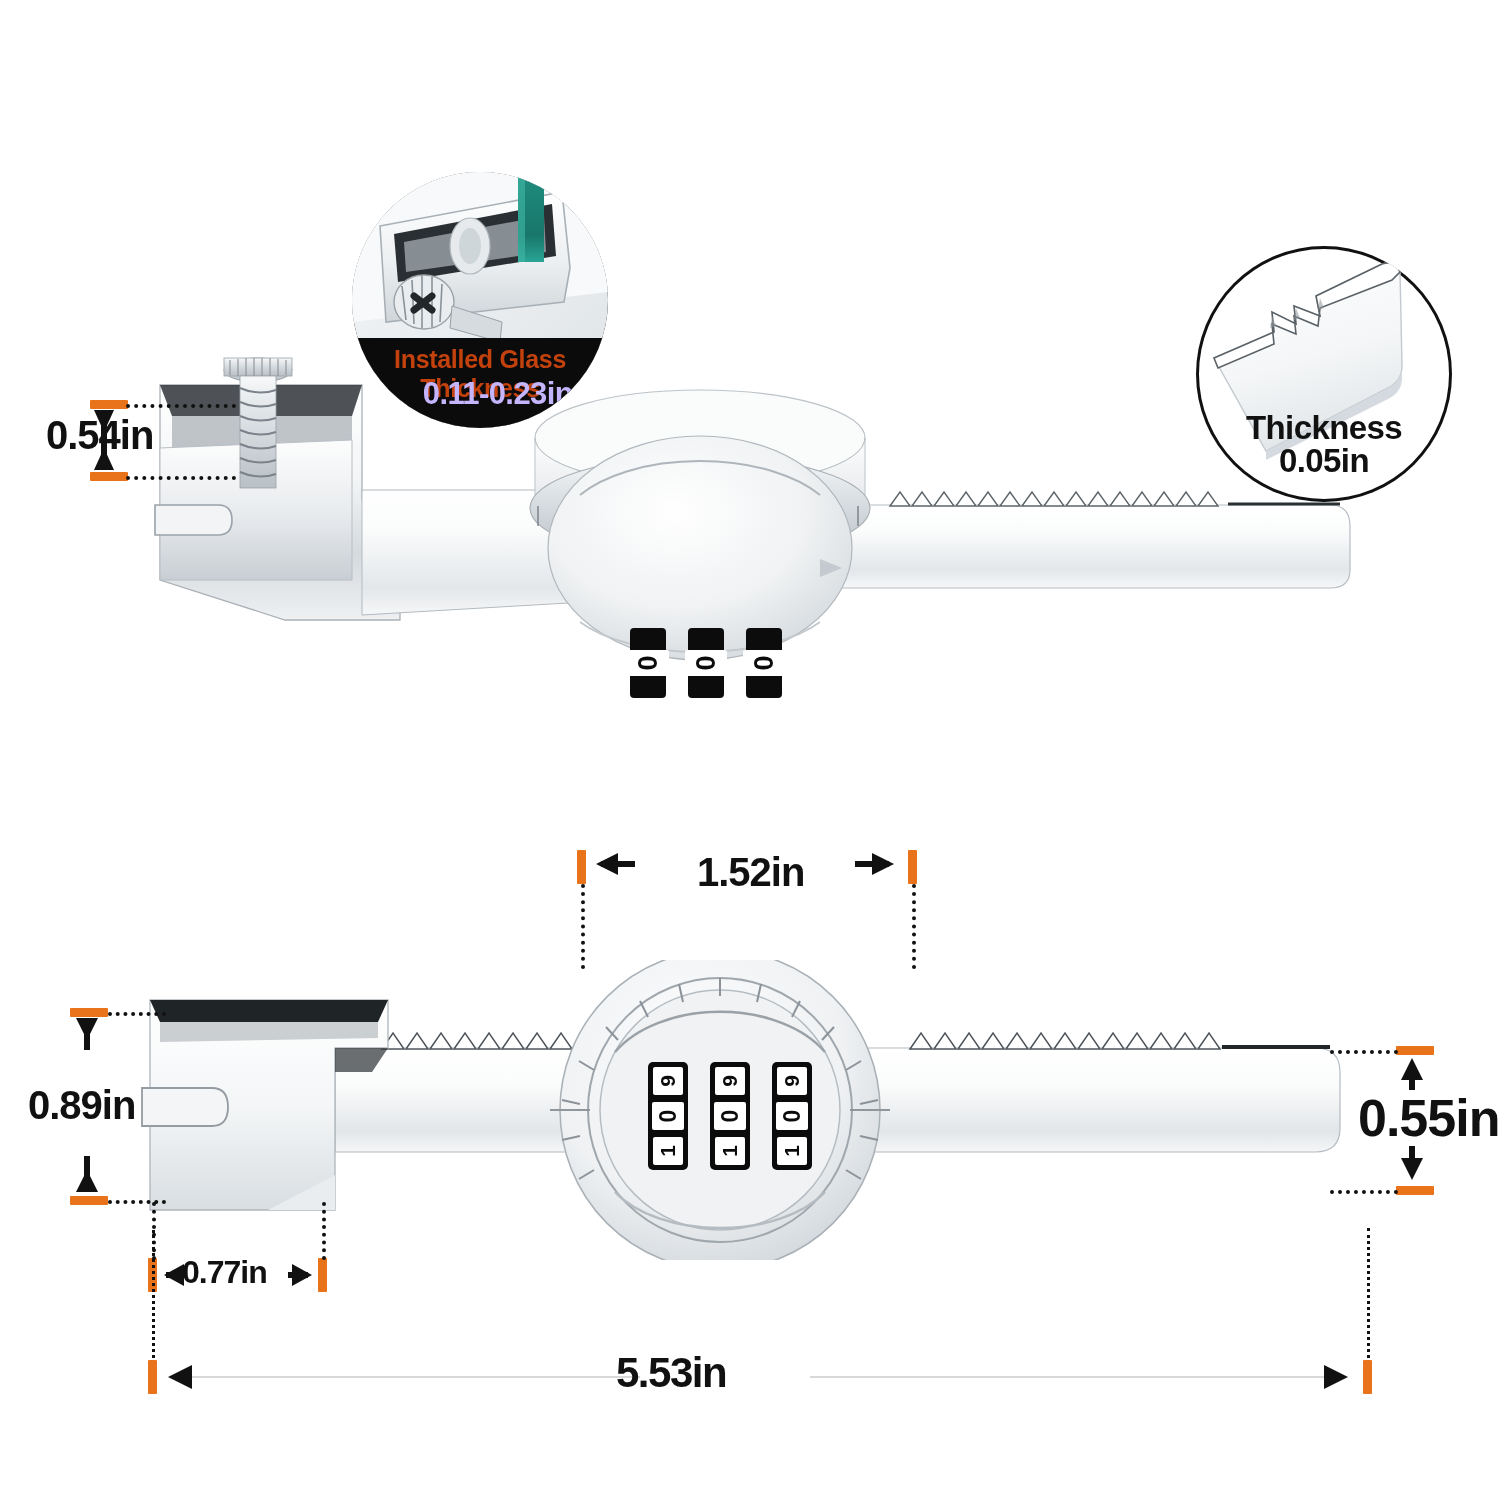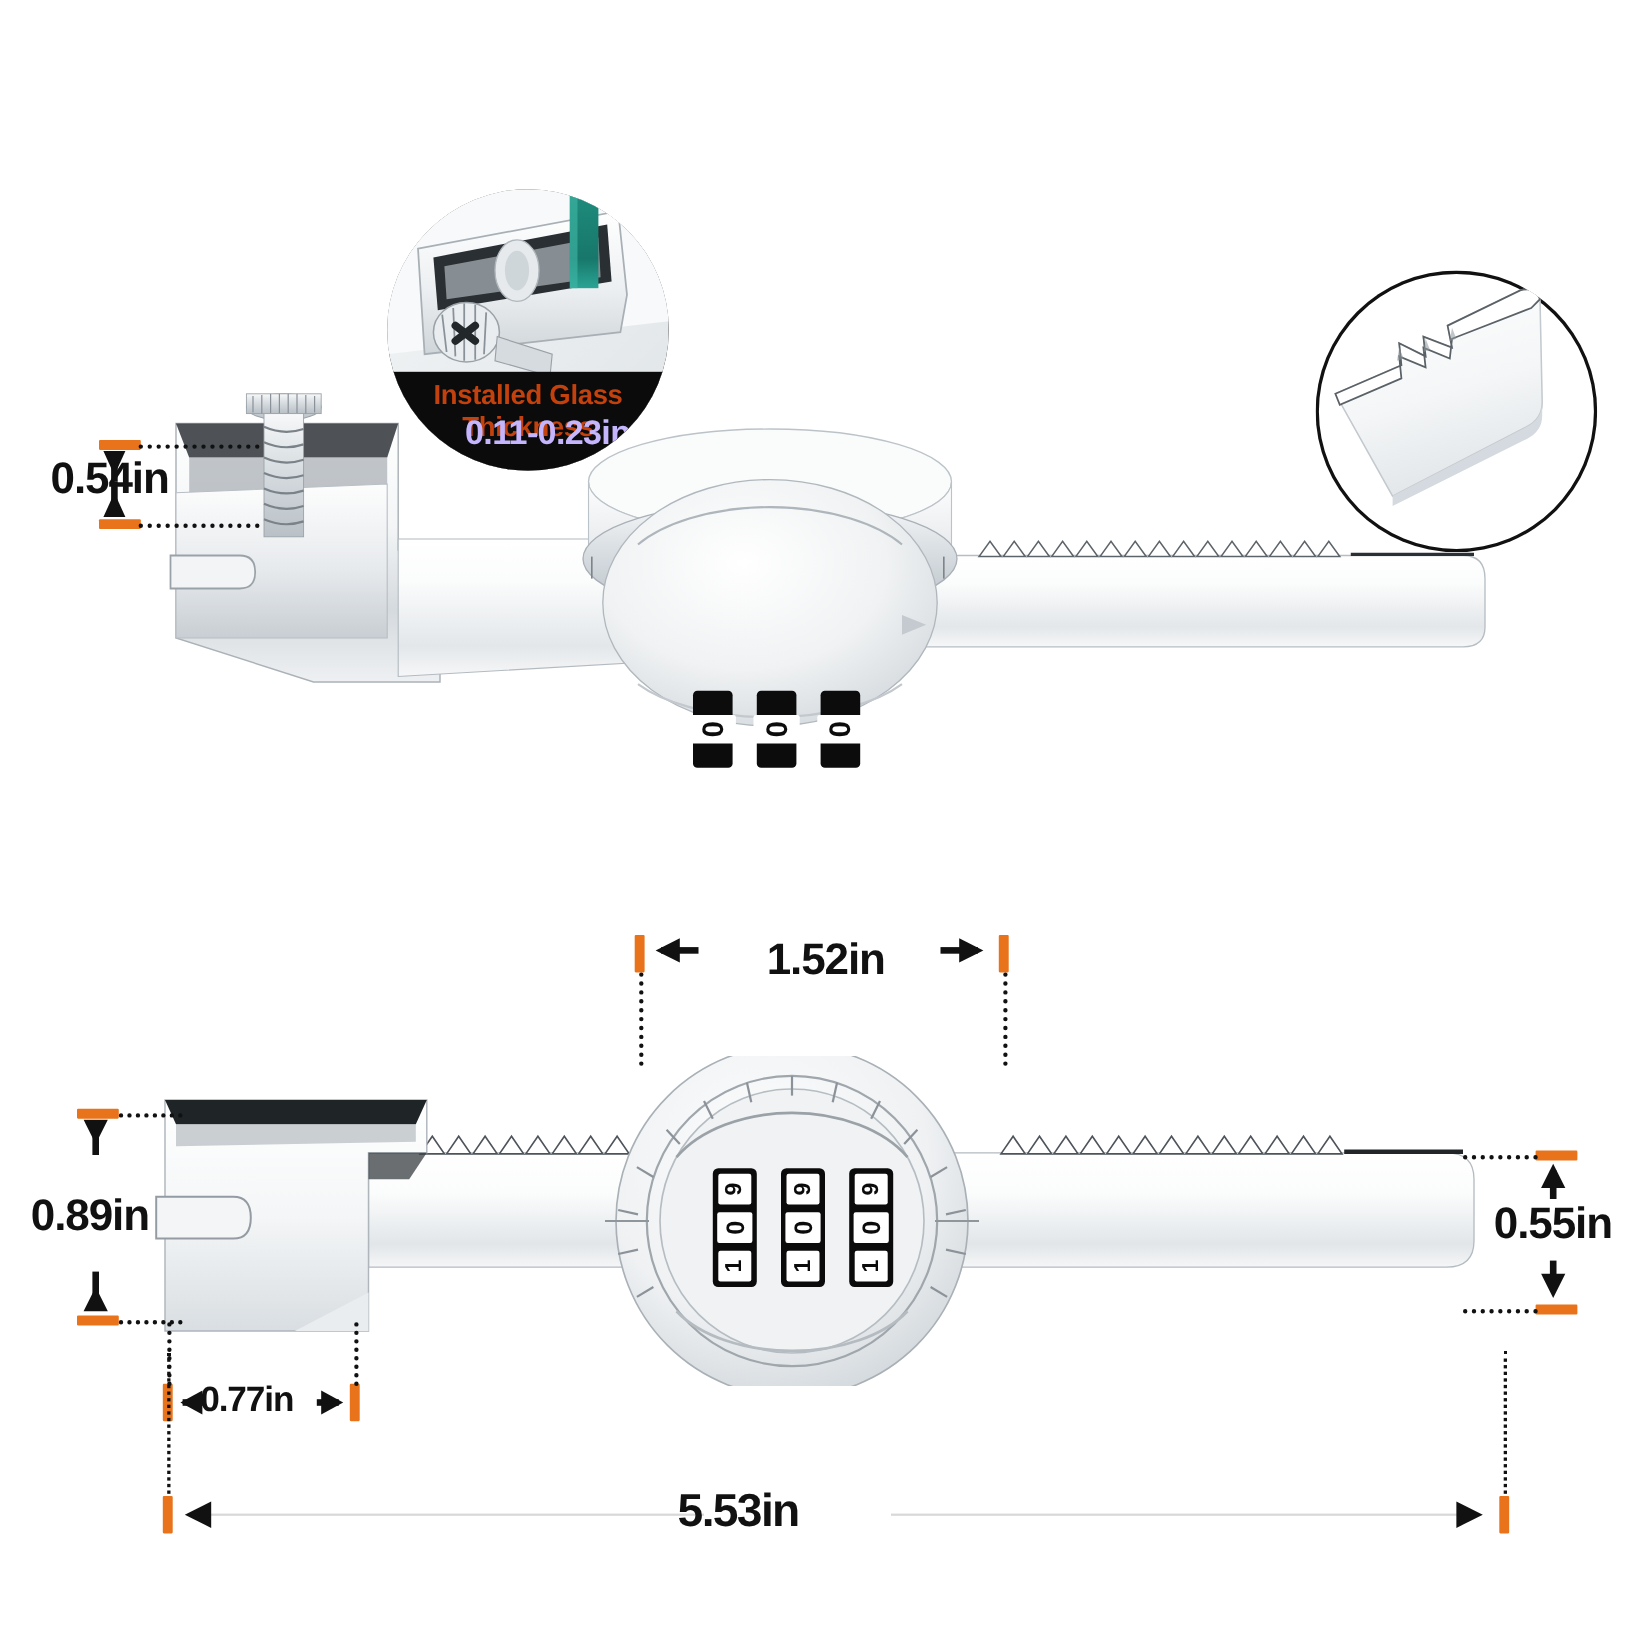--- a/index.html
+++ b/index.html
@@ -364,21 +364,21 @@
       <div class="lead-v" style="left:152px;top:1202px;height:58px;"></div>
       <div class="lead-v" style="left:322px;top:1202px;height:58px;"></div>
       <div class="dimtext" style="left:182px;top:1256px;font-size:32px;letter-spacing:-1px;">0.77in</div>
     </div>
 
     <div>
       <div class="cap-h" style="left:1396px;top:1046px;"></div>
       <div class="cap-h" style="left:1396px;top:1186px;"></div>
       <div class="lead-h" style="left:1330px;top:1050px;width:68px;"></div>
       <div class="lead-h" style="left:1330px;top:1190px;width:68px;"></div>
-      <div class="dimtext" style="left:1358px;top:1092px;font-size:40px;letter-spacing:-1px;">0.55in</div>
+      <div class="dimtext" style="left:1358px;top:1092px;font-size:52px;letter-spacing:-1px;">0.55in</div>
     </div>
 
     <div>
       <div class="lead-v-thin" style="left:152px;top:1230px;height:140px;"></div>
       <div class="lead-v-thin" style="left:1367px;top:1228px;height:142px;"></div>
       <div class="cap-v" style="left:148px;top:1360px;"></div>
       <div class="cap-v" style="left:1363px;top:1360px;"></div>
       <div class="solidline" style="left:190px;top:1376px;width:450px;"></div>
       <div class="solidline" style="left:810px;top:1376px;width:515px;"></div>
       <div class="dimtext" style="left:616px;top:1352px;font-size:42px;letter-spacing:-1.5px;">5.53in</div>
@@ -458,20 +458,24 @@
       <path d="M18 112 L78 86 L76 66 L100 78 L98 60 L124 70 L120 50 L186 18 Q200 14 204 26 L196 34 L124 62 L122 80 L98 70 L100 88 L76 78 L78 98 L22 122 Z" fill="#ffffff" stroke="#5b6267" stroke-width="1.6"></path>
 
       <g fill="#8f979d" opacity="0.55">
         <path d="M76 70 l4 10 l-6 2 z"></path>
         <path d="M100 62 l4 10 l-6 2 z"></path>
         <path d="M124 52 l4 10 l-6 2 z"></path>
       </g>
 
       <path d="M70 205 L192 142 Q206 135 206 120 L206 132 Q206 146 192 153 L70 214 Z" fill="#d4dadf"></path>
     </svg>
+    <div class="thick-label">
+      <div class="t1">Thickness</div>
+      <div class="t2">0.05in</div>
+    </div>
   </div>
 
   <svg class="arrowlayer" viewBox="0 0 1500 1500">
 
     <path d="M104 410 l-10 22 l20 0 z" fill="#111" transform="rotate(180 104 421)"></path>
     <rect x="101" y="420" width="6" height="18" fill="#111"></rect>
     <path d="M104 470 l-10 -22 l20 0 z" fill="#111" transform="rotate(180 104 459)"></path>
     <rect x="101" y="438" width="6" height="18" fill="#111"></rect>
 
     <rect x="601" y="861" width="34" height="6" fill="#111"></rect>

